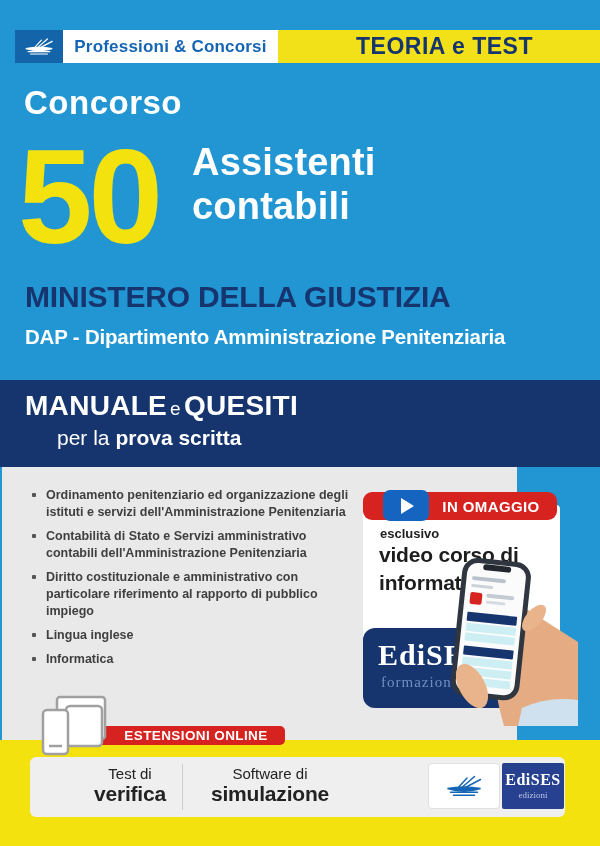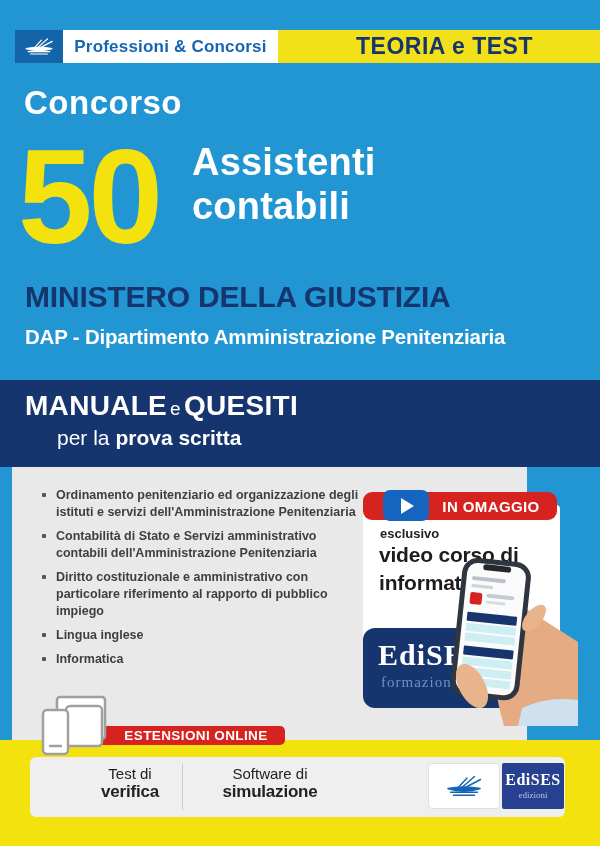--- a/index.html
+++ b/index.html
@@ -27,21 +27,21 @@
     font-size:30px;letter-spacing:-.2px;}
   .department{position:absolute;left:25px;top:325px;color:#ffffff;font-weight:bold;
     font-size:20.5px;letter-spacing:-.2px;}
   
   .navy-band{position:absolute;left:0;top:380px;width:600px;height:87px;background:#16356e;}
   .band-line1{position:absolute;left:25px;top:10px;color:#fff;font-weight:bold;font-size:28px;letter-spacing:.3px;}
   .band-line1 .conj{font-size:19px;font-weight:normal;padding:0 3px;}
   .band-line2{position:absolute;left:25px;top:46px;color:#fff;font-size:21px;margin-left:32px;}
   .band-line2 .strong{font-weight:bold;}
   
-  .content{position:absolute;left:12px;top:467px;width:515px;height:273px;background:#e9e9e9;}
+  .content{position:absolute;left:2px;top:467px;width:515px;height:273px;background:#e9e9e9;}
   .topics{position:absolute;left:28px;top:20px;width:330px;margin:0;padding:0;list-style:none;
     color:#3f3f3f;font-size:12.5px;font-weight:bold;line-height:1.36;}
   .topics li{position:relative;padding-left:16px;margin-bottom:7px;}
   .topics li::before{content:"";position:absolute;left:2px;top:6px;width:4px;height:4px;
     border-radius:1px;background:#555;}
   
   .promo-panel{position:absolute;left:363px;top:505px;width:197px;height:202px;background:#ffffff;
     border-radius:4px 4px 14px 14px;}
   .promo-badge{position:absolute;left:363px;top:492px;width:194px;height:28px;background:#d6231f;
     border-radius:9px;display:flex;align-items:center;justify-content:center;
@@ -62,21 +62,21 @@
   
   .ext-ribbon{position:absolute;left:45px;top:726px;width:240px;height:19px;background:#d6231f;
     border-radius:5px;display:flex;align-items:center;justify-content:center;
     padding-left:62px;box-sizing:border-box;color:#fff;font-weight:bold;font-size:13.5px;letter-spacing:.4px;z-index:3;}
   .devices-wrap{position:absolute;left:36px;top:694px;width:76px;height:66px;z-index:4;}
   
   .yellow-band{position:absolute;left:0;top:740px;width:600px;height:106px;background:#f4e20e;}
   .features-box{position:absolute;left:30px;top:757px;width:535px;height:60px;background:#efefef;border-radius:6px;z-index:2;}
   .feature{position:absolute;top:8px;text-align:center;color:#222;}
   .feature .small{font-size:15px;display:block;}
-  .feature .strong{font-size:17px;font-weight:bold;display:block;letter-spacing:-.2px;}
+  .feature .strong{font-size:21px;font-weight:bold;display:block;letter-spacing:-.2px;}
   .feature-1{left:40px;width:120px;}
   .feature-2{left:160px;width:160px;}
   .feature-divider{position:absolute;left:152px;top:7px;width:1px;height:46px;background:#cccccc;}
   .pub-logo-white{position:absolute;left:398px;top:6px;width:72px;height:46px;background:#fff;
     border:1px solid #e0e0e0;border-radius:4px;display:flex;align-items:center;justify-content:center;box-sizing:border-box;}
   .pub-logo-navy{position:absolute;left:472px;top:6px;width:62px;height:46px;background:#27408f;
     border-radius:2px;display:flex;flex-direction:column;align-items:center;justify-content:center;}
   .pub-name{color:#fff;font-family:"Liberation Serif",serif;font-weight:bold;font-size:16px;letter-spacing:.5px;line-height:1;}
   .pub-sub{color:#b9c4e6;font-family:"Liberation Serif",serif;font-size:9px;margin-top:3px;line-height:1;}
 </style>

